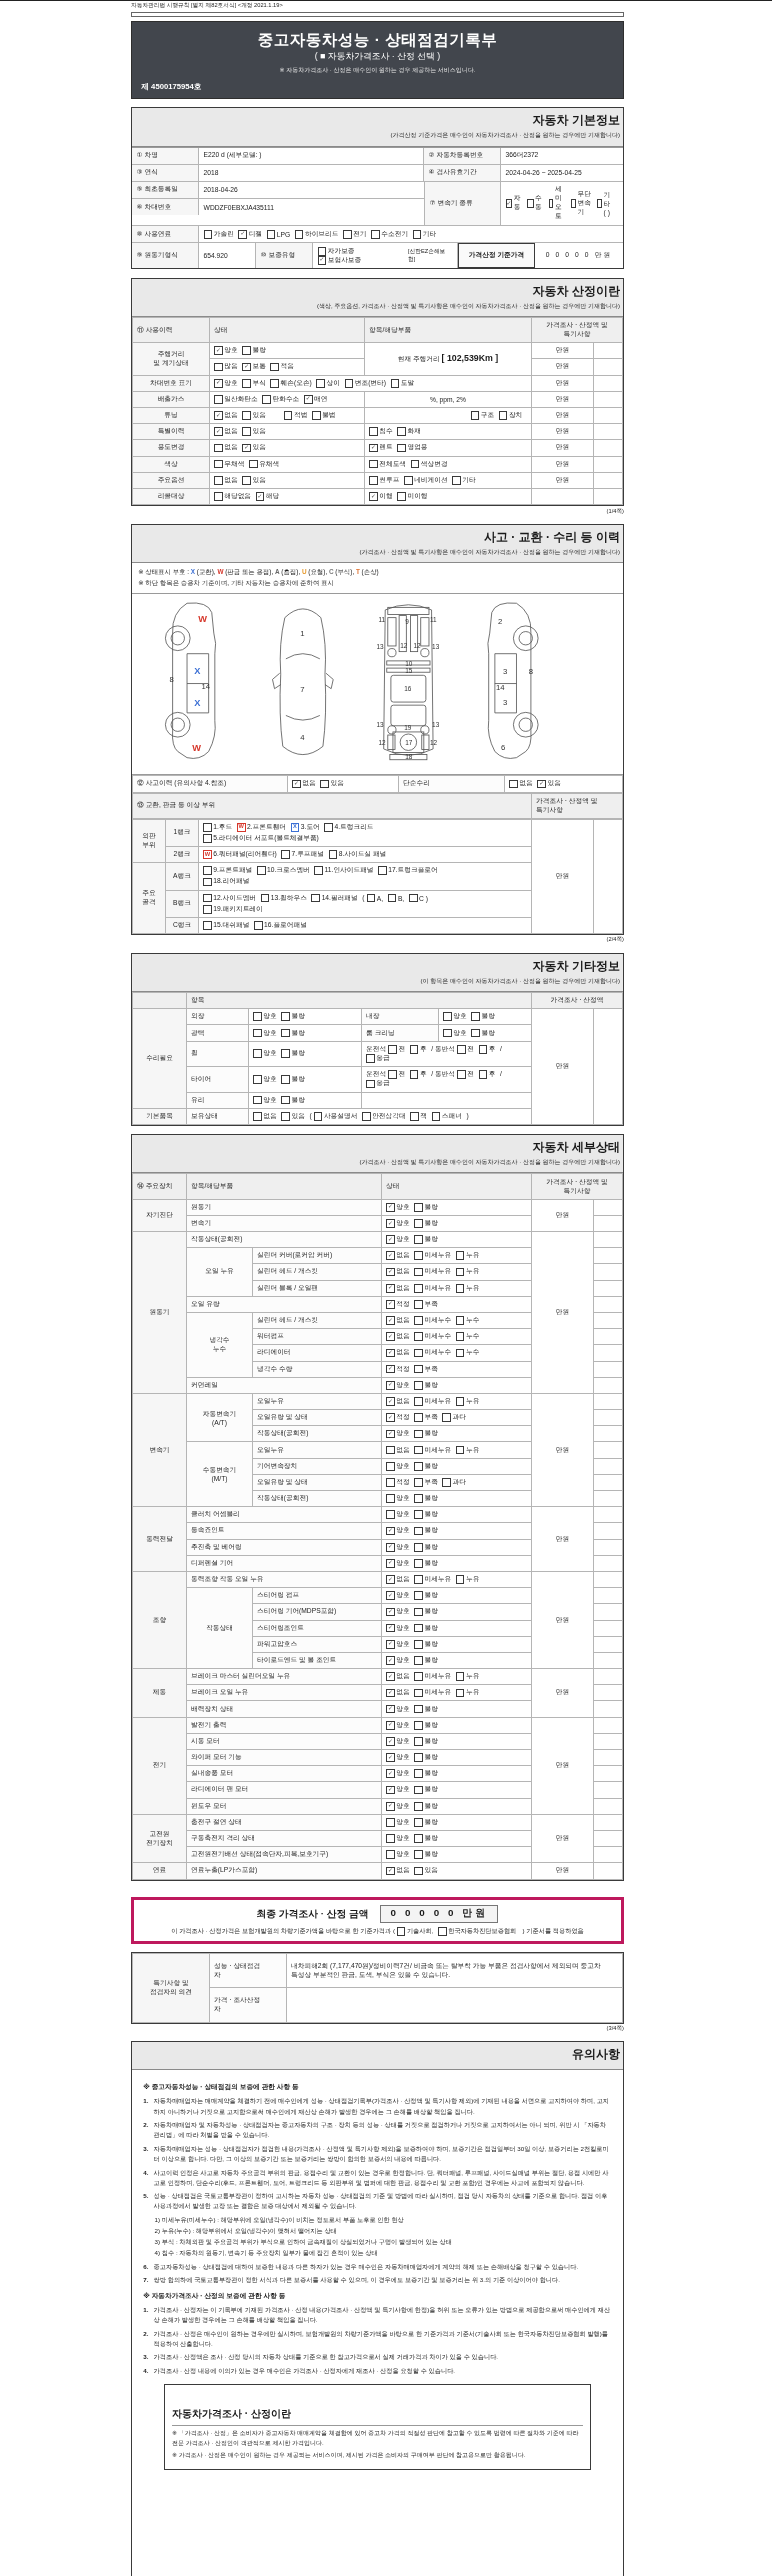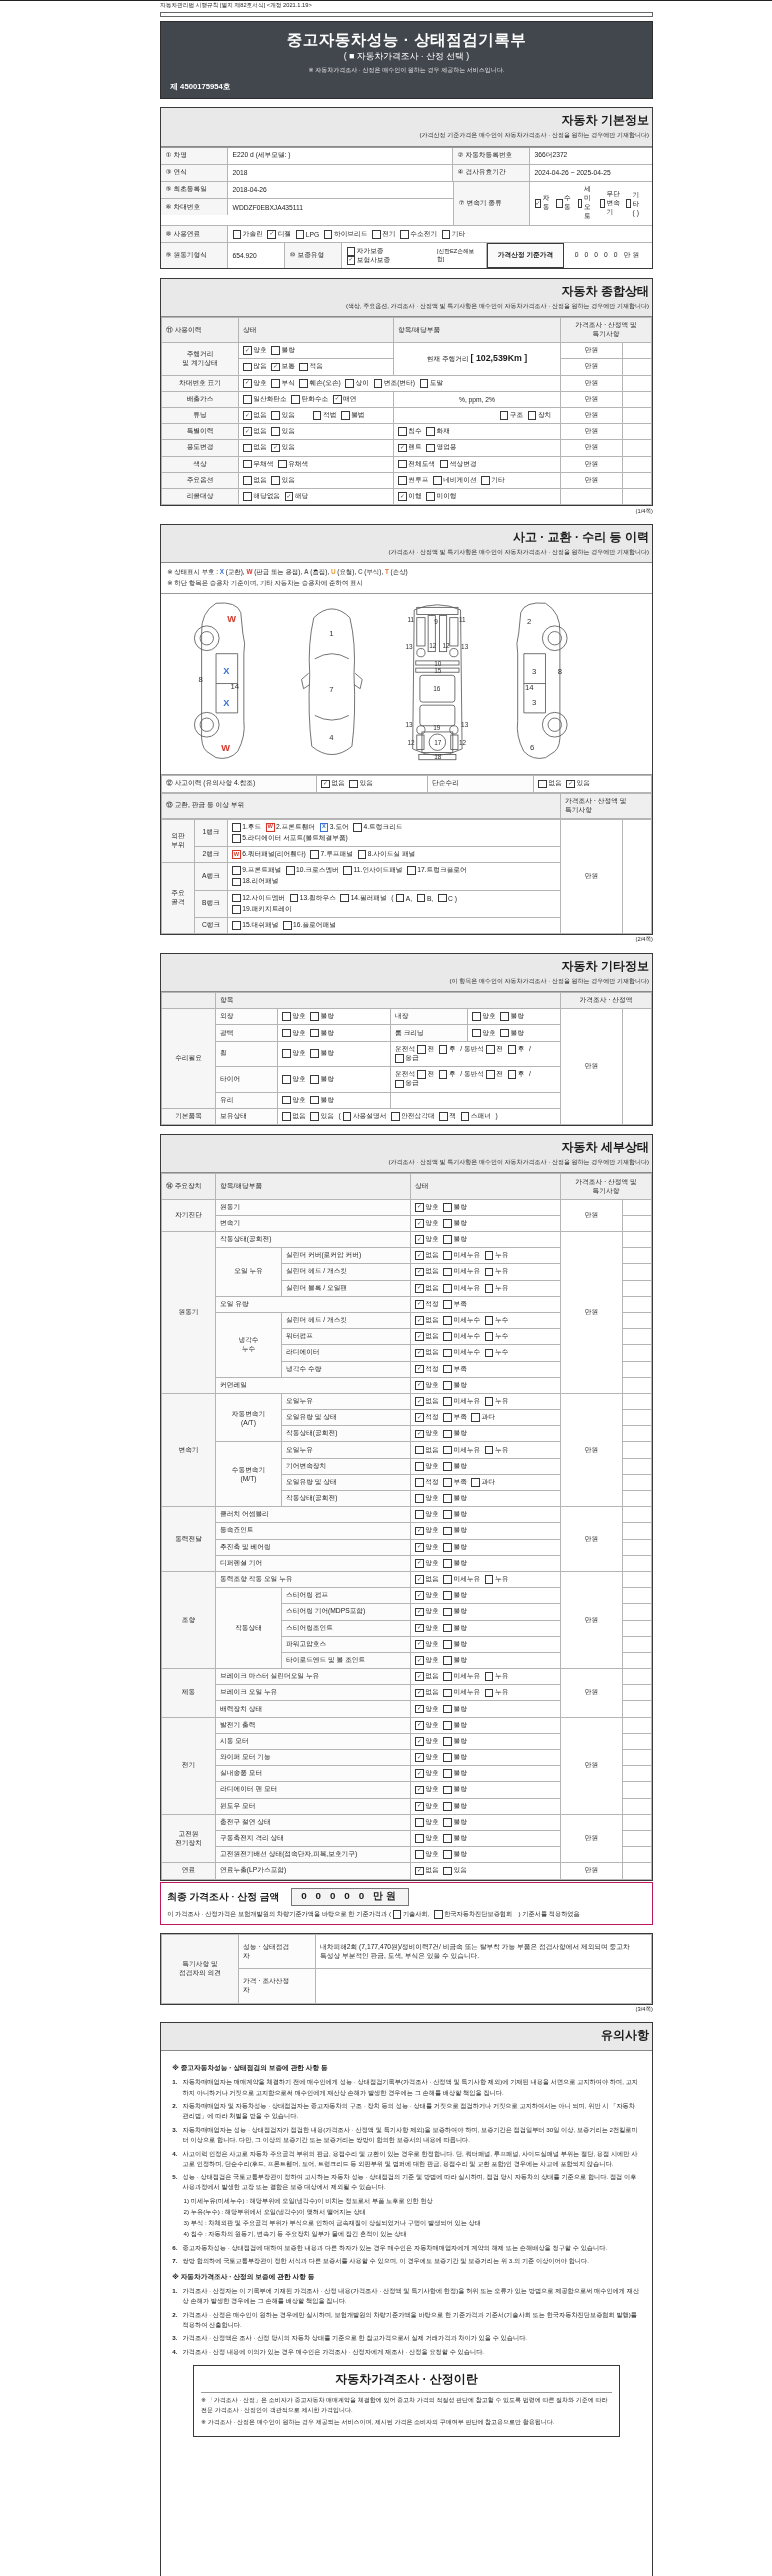--- a/index.html
+++ b/index.html
@@ -1,17 +1,17 @@
 <!DOCTYPE html>
 <html style="font-size:8.2px"><head>
 <meta charset="utf-8">
 <style>
   html,body{margin:0;padding:0;background:#fff;}
   .page{width:773px;height:2576px;overflow:hidden;background:#fff;position:relative;
-        font-family:"Liberation Sans","DejaVu Sans",sans-serif;color:#1a1a1a;border-top:1.5px solid #222;box-sizing:border-box;padding-left:29px;}
+        font-family:"Liberation Sans","DejaVu Sans",sans-serif;color:#1a1a1a;border-top:1.5px solid #222;box-sizing:border-box;}
   .doc{width:493px;margin-left:131px;}
   .top-note{font-size:5.7px;color:#222;padding:1px 0 1.5px 0;}
   
   .doc-header{background:#42464d;color:#fff;position:relative;padding:5.2px 9.3px 6.2px;border:0.5px solid #2e2e2e;}
   .hdr-thinbar{height:3.6px;background:#fff;border:0.5px solid #666;margin-bottom:4.1px;}
   .doc-title{text-align:center;font-size:15.5px;font-weight:bold;letter-spacing:0.5px;margin-top:3.1px;}
   .doc-subtitle{text-align:center;font-size:8.8px;margin-top:0;}
   .doc-note{text-align:center;font-size:6px;margin-top:2.1px;color:#e8e8e8;}
   .doc-no{font-size:7.7px;font-weight:bold;margin-top:7.2px;}
   
@@ -45,36 +45,36 @@
   .bcell.lab{background:#f6f6f6;width:67px;flex:none;}
   .bcell.lab2{background:#f6f6f6;width:77px;flex:none;}
   .bcell.val{flex:1;}
   .bold-box{border:1px solid #3a3a3a !important;background:#fafafa;font-weight:bold;justify-content:center;}
   
   .legend-box{padding:4.1px 6.2px;border-bottom:0.5px solid #9a9a9a;font-size:6.4px;line-height:1.7;}
   .diagram-wrap{padding:3.1px 5.2px 5.2px;border-bottom:0.5px solid #9a9a9a;text-align:center;}
   .odo{font-size:6.7px;text-align:center;}
   .odo b{font-size:8.8px;}
   
-  .final-price{border:1px solid #be185d;margin-top:1px;padding:5.2px 6.2px;}
+  .final-price{border:3px solid #be185d;margin-top:16px;padding:5.2px 6.2px;text-align:center;}
   .fp-line{font-size:9.8px;font-weight:bold;}
   .fp-amount{display:inline-block;border:0.5px solid #777;background:#f4f4f4;padding:1.5px 9.3px;margin-left:9.3px;
              font-size:9.8px;letter-spacing:3.1px;font-weight:bold;}
   .fp-note{font-size:6.2px;margin-top:4.1px;}
   
   .remarks td{height:27px;}
   
   .notice-body{padding:7.2px 11.3px 9.3px;font-size:6.2px;line-height:1.62;text-align:left;}
   .notice-h{font-weight:bold;font-size:6.7px;margin:5.2px 0 3.1px;}
   .notice-item{margin:3.6px 0;display:flex;}
   .notice-item .n{width:10.3px;flex:none;font-weight:bold;}
   .notice-item .t{flex:1;}
   .notice-sub{margin:1px 0 1px 11.3px;color:#222;}
   .notice-box{border:1px solid #3a3a3a;margin:8.2px 20.6px 2.1px;padding:4.1px 7.2px 6.2px;}
-  .notice-box .bt{text-align:center;font-weight:bold;font-size:12px;margin-bottom:3.1px;border-bottom:0.5px solid #999;padding-bottom:2.6px;}
+  .notice-box .bt{font-weight:bold;font-size:10px;margin-bottom:3.1px;border-bottom:0.5px solid #999;padding-bottom:2.6px;margin-top:17px;}
   .notice-box .bl{font-size:6px;margin:2.1px 0;}
   svg text{font-family:"Liberation Sans","DejaVu Sans",sans-serif;}
 </style>
 </head>
 <body>
 
 <div class="page">
   <div class="doc">
 
     <div class="top-note">자동차관리법 시행규칙 [별지 제82호서식] &lt;개정 2021.1.19&gt;</div>
@@ -189,21 +189,21 @@
             <span style="font-size:5.7px;margin-left:1px;">[신한EZ손해보험]</span>
           </div>
           <div class="bcell bold-box" style="width:77px;flex:none;">가격산정 기준가격</div>
           <div class="bcell" style="width:88px;flex:none;justify-content:center;letter-spacing:2.1px;">0 0 0 0 0 만원</div>
         </div>
       </div>
     </div>
 
     <div class="sec">
       <div class="sec-title">
-        <div class="t">자동차 종합상태</div>
+        <div class="t">자동차 산정이란</div>
         <div class="sub">(색상, 주요옵션, 가격조사 · 산정액 및 특기사항은 매수인이 자동차가격조사 · 산정을 원하는 경우에만 기재합니다)</div>
       </div>
       <table class="grid">
         <colgroup>
             <col style="width:77px">
             <col style="width:155px">
             <col>
             <col style="width:62px">
             <col style="width:29px">
           </colgroup>

